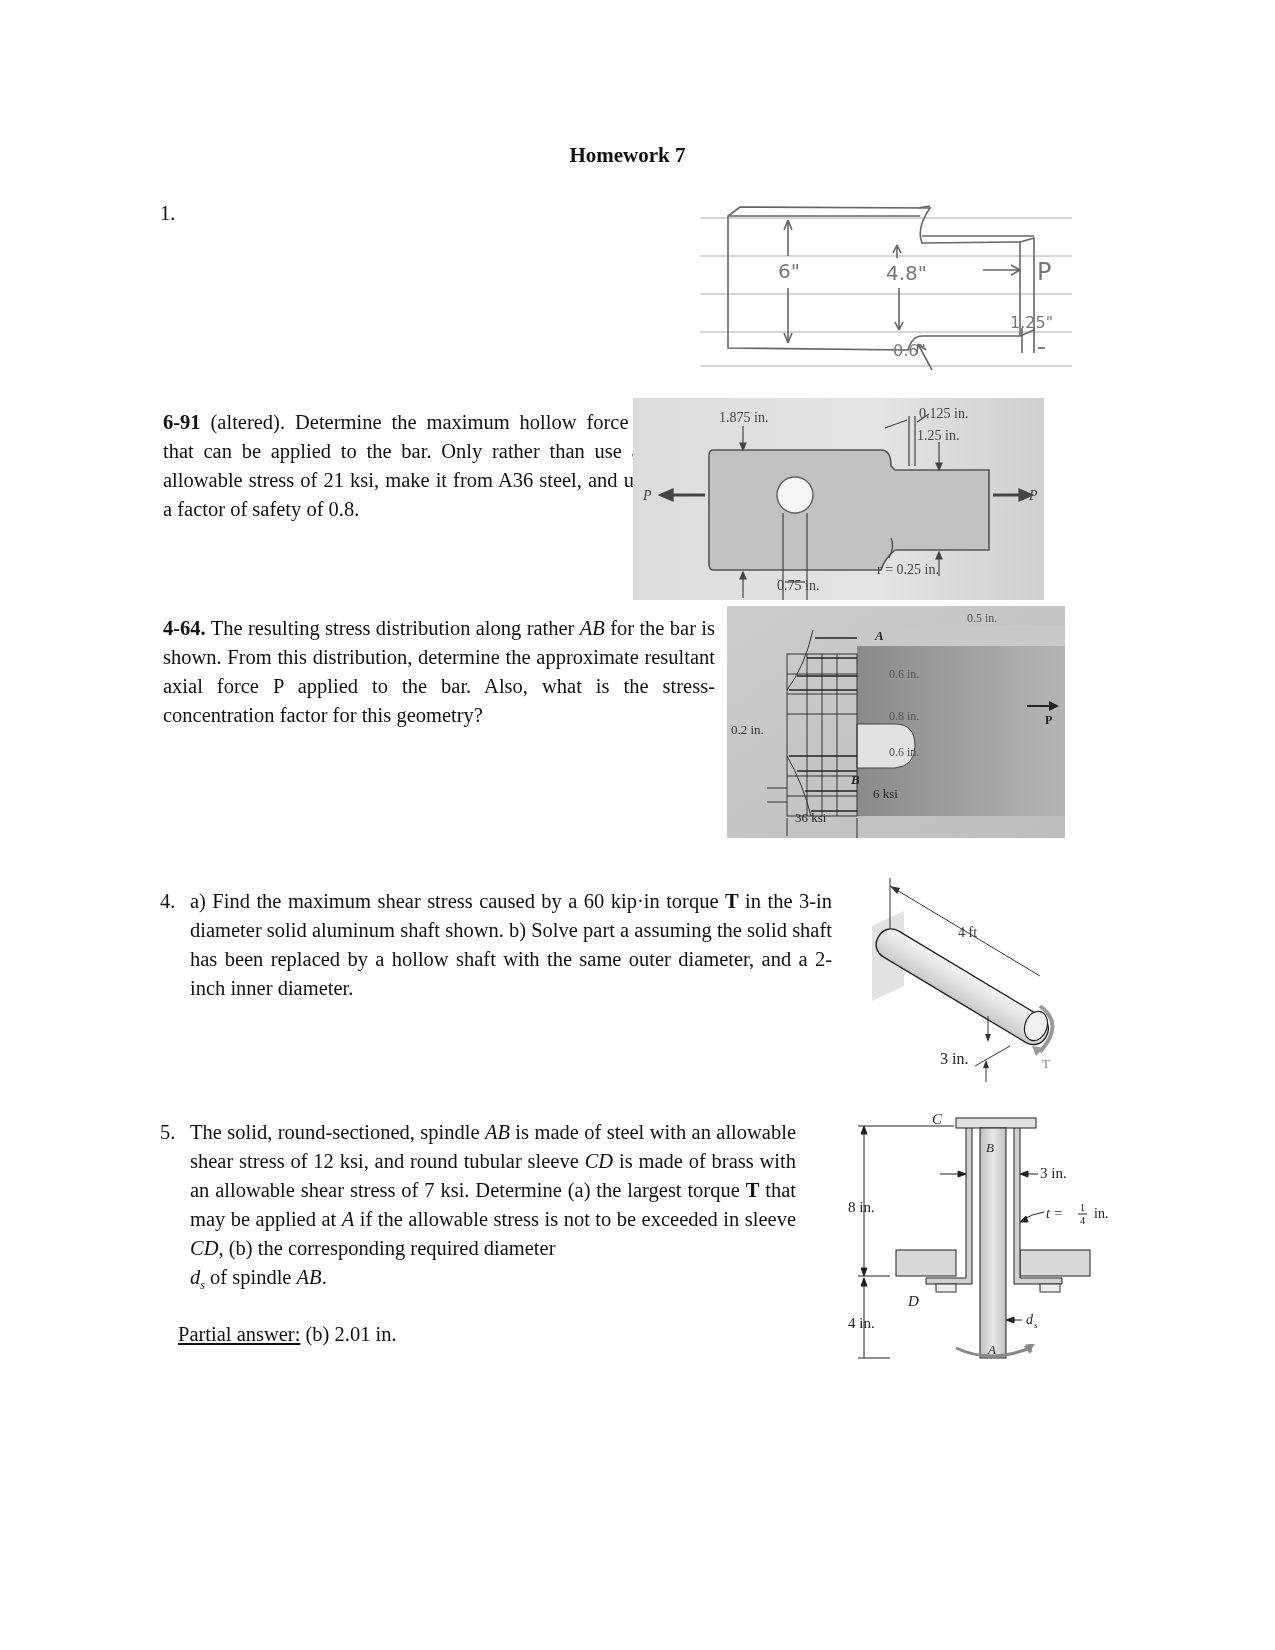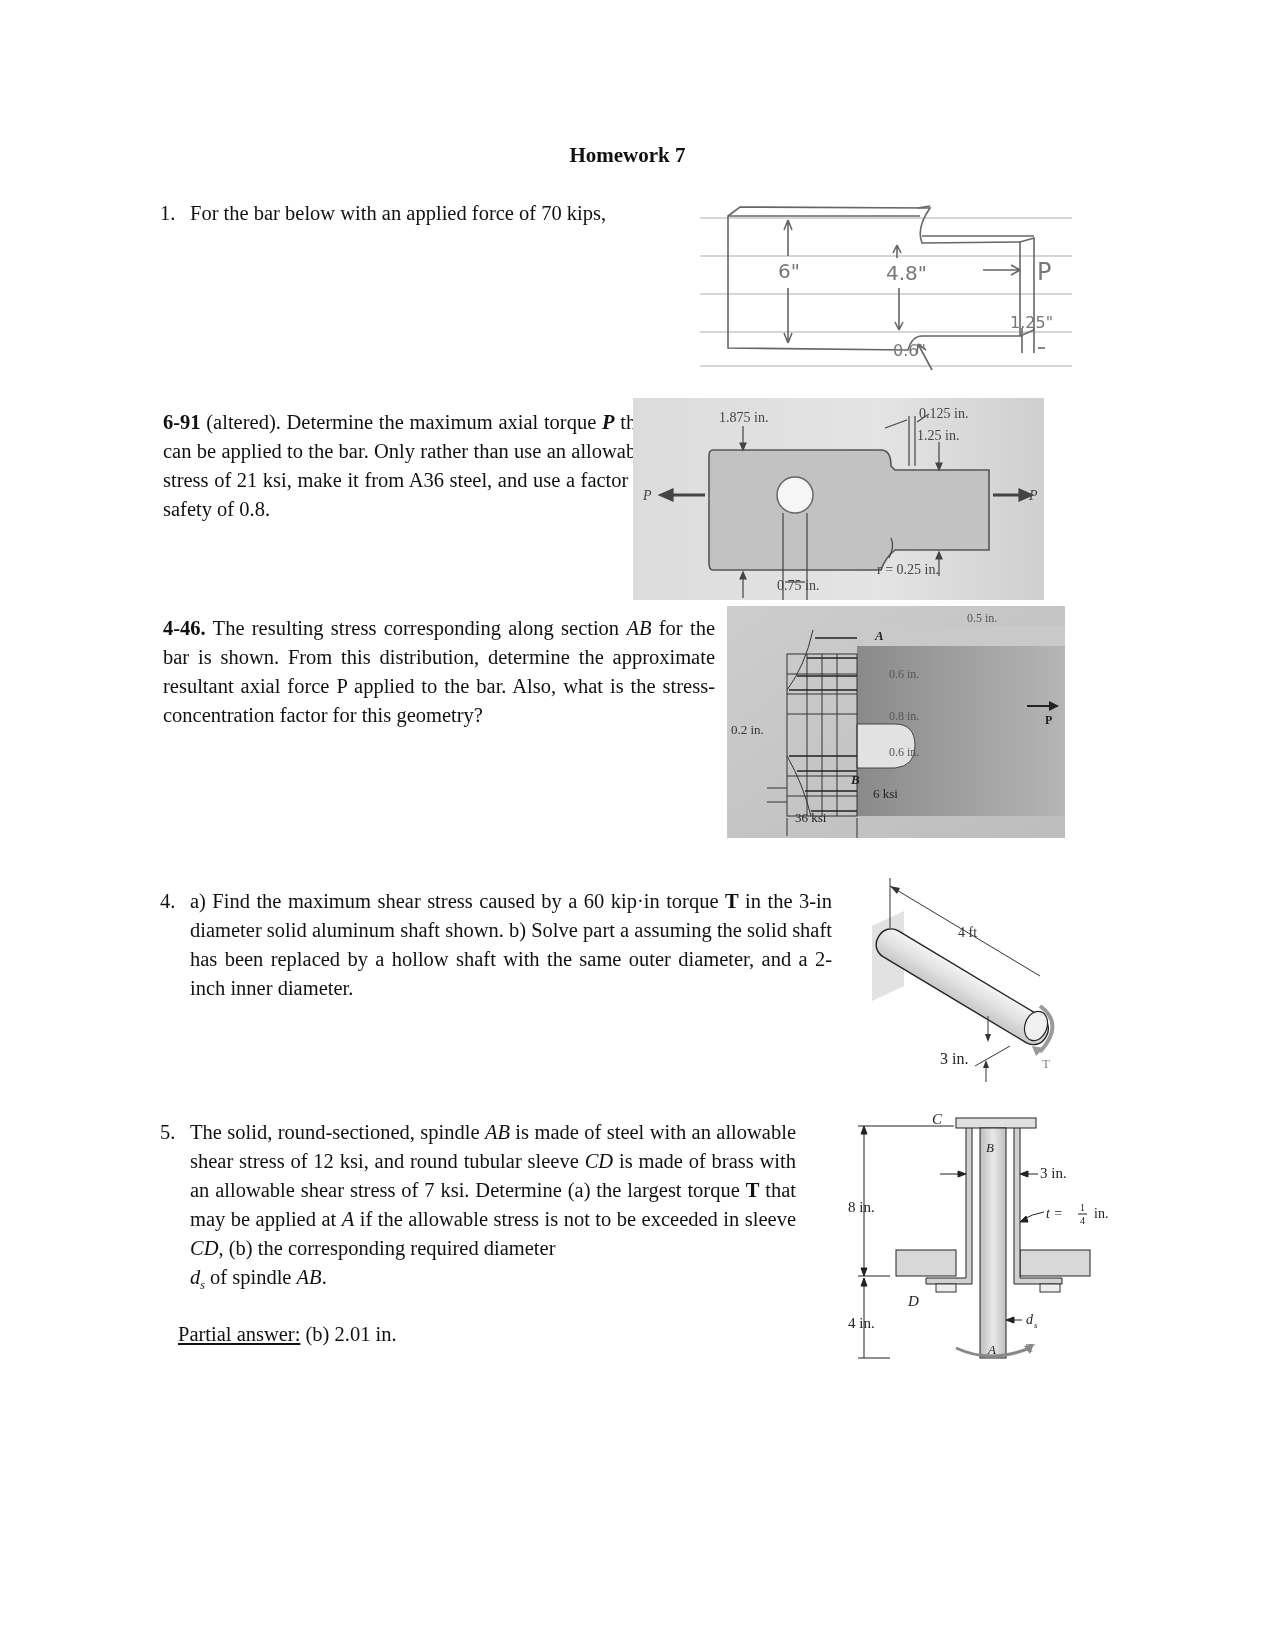--- a/index.html
+++ b/index.html
@@ -19,21 +19,20 @@
   .lab { font-family:"Liberation Serif","DejaVu Serif",serif; }
   .hand { font-family:"DejaVu Sans",sans-serif; }
 </style>
 </head>
 <body>
 
 <div class="abs title"><span>Homework 7</span></div>
 
 <div class="abs qtext" style="left:178px; top:199px; width:470px;">
   <span class="num">1.</span>
-  <div>For the bar below with an applied force of 70 kips,</div>
 </div>
 
 <div class="fig" style="left:700px; top:198px;">
   <svg width="372" height="172" viewBox="0 0 372 172">
     <g stroke="#c8c8c8" stroke-width="1.5">
       <line x1="0" y1="20" x2="372" y2="20"></line>
       <line x1="0" y1="58" x2="372" y2="58"></line>
       <line x1="0" y1="96" x2="372" y2="96"></line>
       <line x1="0" y1="134" x2="372" y2="134"></line>
       <line x1="0" y1="168" x2="372" y2="168"></line>
@@ -56,21 +55,21 @@
     </g>
     <text x="78" y="80" class="hand" font-size="20" fill="#777">6"</text>
     <text x="186" y="82" class="hand" font-size="20" fill="#777">4.8"</text>
     <text x="337" y="82" class="hand" font-size="24" fill="#777">P</text>
     <text x="310" y="130" class="hand" font-size="16" fill="#777">1.25"</text>
     <text x="193" y="158" class="hand" font-size="16" fill="#777">0.6"</text>
   </svg>
 </div>
 
 <div class="abs qtext just" style="left:151px; top:408px; width:488px;">
-  <span class="b">6-91</span><span> (altered).</span><span> Determine the maximum axial torque </span><span class="b i">P</span><span> that can be applied to the bar.  Only rather than use an allowable stress of 21 ksi, make it from A36 steel, and use a factor of safety of 0.8.</span>
+  <span class="b">6-91</span><span> (altered).</span><span> Determine the maximum hollow force </span><span class="b i">P</span><span> that can be applied to the bar.  Only rather than use an allowable stress of 21 ksi, make it from A36 steel, and use a factor of safety of 0.8.</span>
 </div>
 
 <div class="fig" style="left:633px; top:398px;">
   <svg width="411" height="202" viewBox="0 0 411 202">
     <defs>
       <linearGradient id="pg1" x1="0" y1="0" x2="1" y2="0">
         <stop offset="0" stop-color="#dcdcdc"></stop>
           <stop offset="0.6" stop-color="#e4e4e4"></stop>
           <stop offset="1" stop-color="#cfcfcf"></stop>
       </linearGradient>
@@ -104,21 +103,21 @@
     <text x="286" y="20" class="lab" font-size="14" fill="#444">0.125 in.</text>
     <text x="284" y="42" class="lab" font-size="14" fill="#444">1.25 in.</text>
     <text x="10" y="102" class="lab i" font-size="14" fill="#444">P</text>
     <text x="396" y="102" class="lab i" font-size="14" fill="#444">P</text>
     <text x="244" y="176" class="lab" font-size="14" fill="#444">r = 0.25 in.</text>
     <text x="144" y="192" class="lab" font-size="14" fill="#444">0.75 in.</text>
   </svg>
 </div>
 
 <div class="abs qtext just" style="left:151px; top:614px; width:552px;">
-  <span class="b">4-46.</span><span> The resulting stress corresponding along section </span><span class="i">AB</span><span> for the bar is shown. From this distribution, determine the approximate resultant axial force P applied to the bar. Also, what is the stress-concentration factor for this geometry?</span>
+  <span class="b">4-64.</span><span> The resulting stress distribution along rather </span><span class="i">AB</span><span> for the bar is shown. From this distribution, determine the approximate resultant axial force P applied to the bar. Also, what is the stress-concentration factor for this geometry?</span>
 </div>
 
 <div class="fig" style="left:727px; top:606px;">
   <svg width="338" height="232" viewBox="0 0 338 232">
     <defs>
       <linearGradient id="pg2" x1="0" y1="0" x2="1" y2="1">
         <stop offset="0" stop-color="#cdcdcd"></stop>
           <stop offset="1" stop-color="#bdbdbd"></stop>
       </linearGradient>
       <linearGradient id="blk" x1="0" y1="0" x2="1" y2="0">

